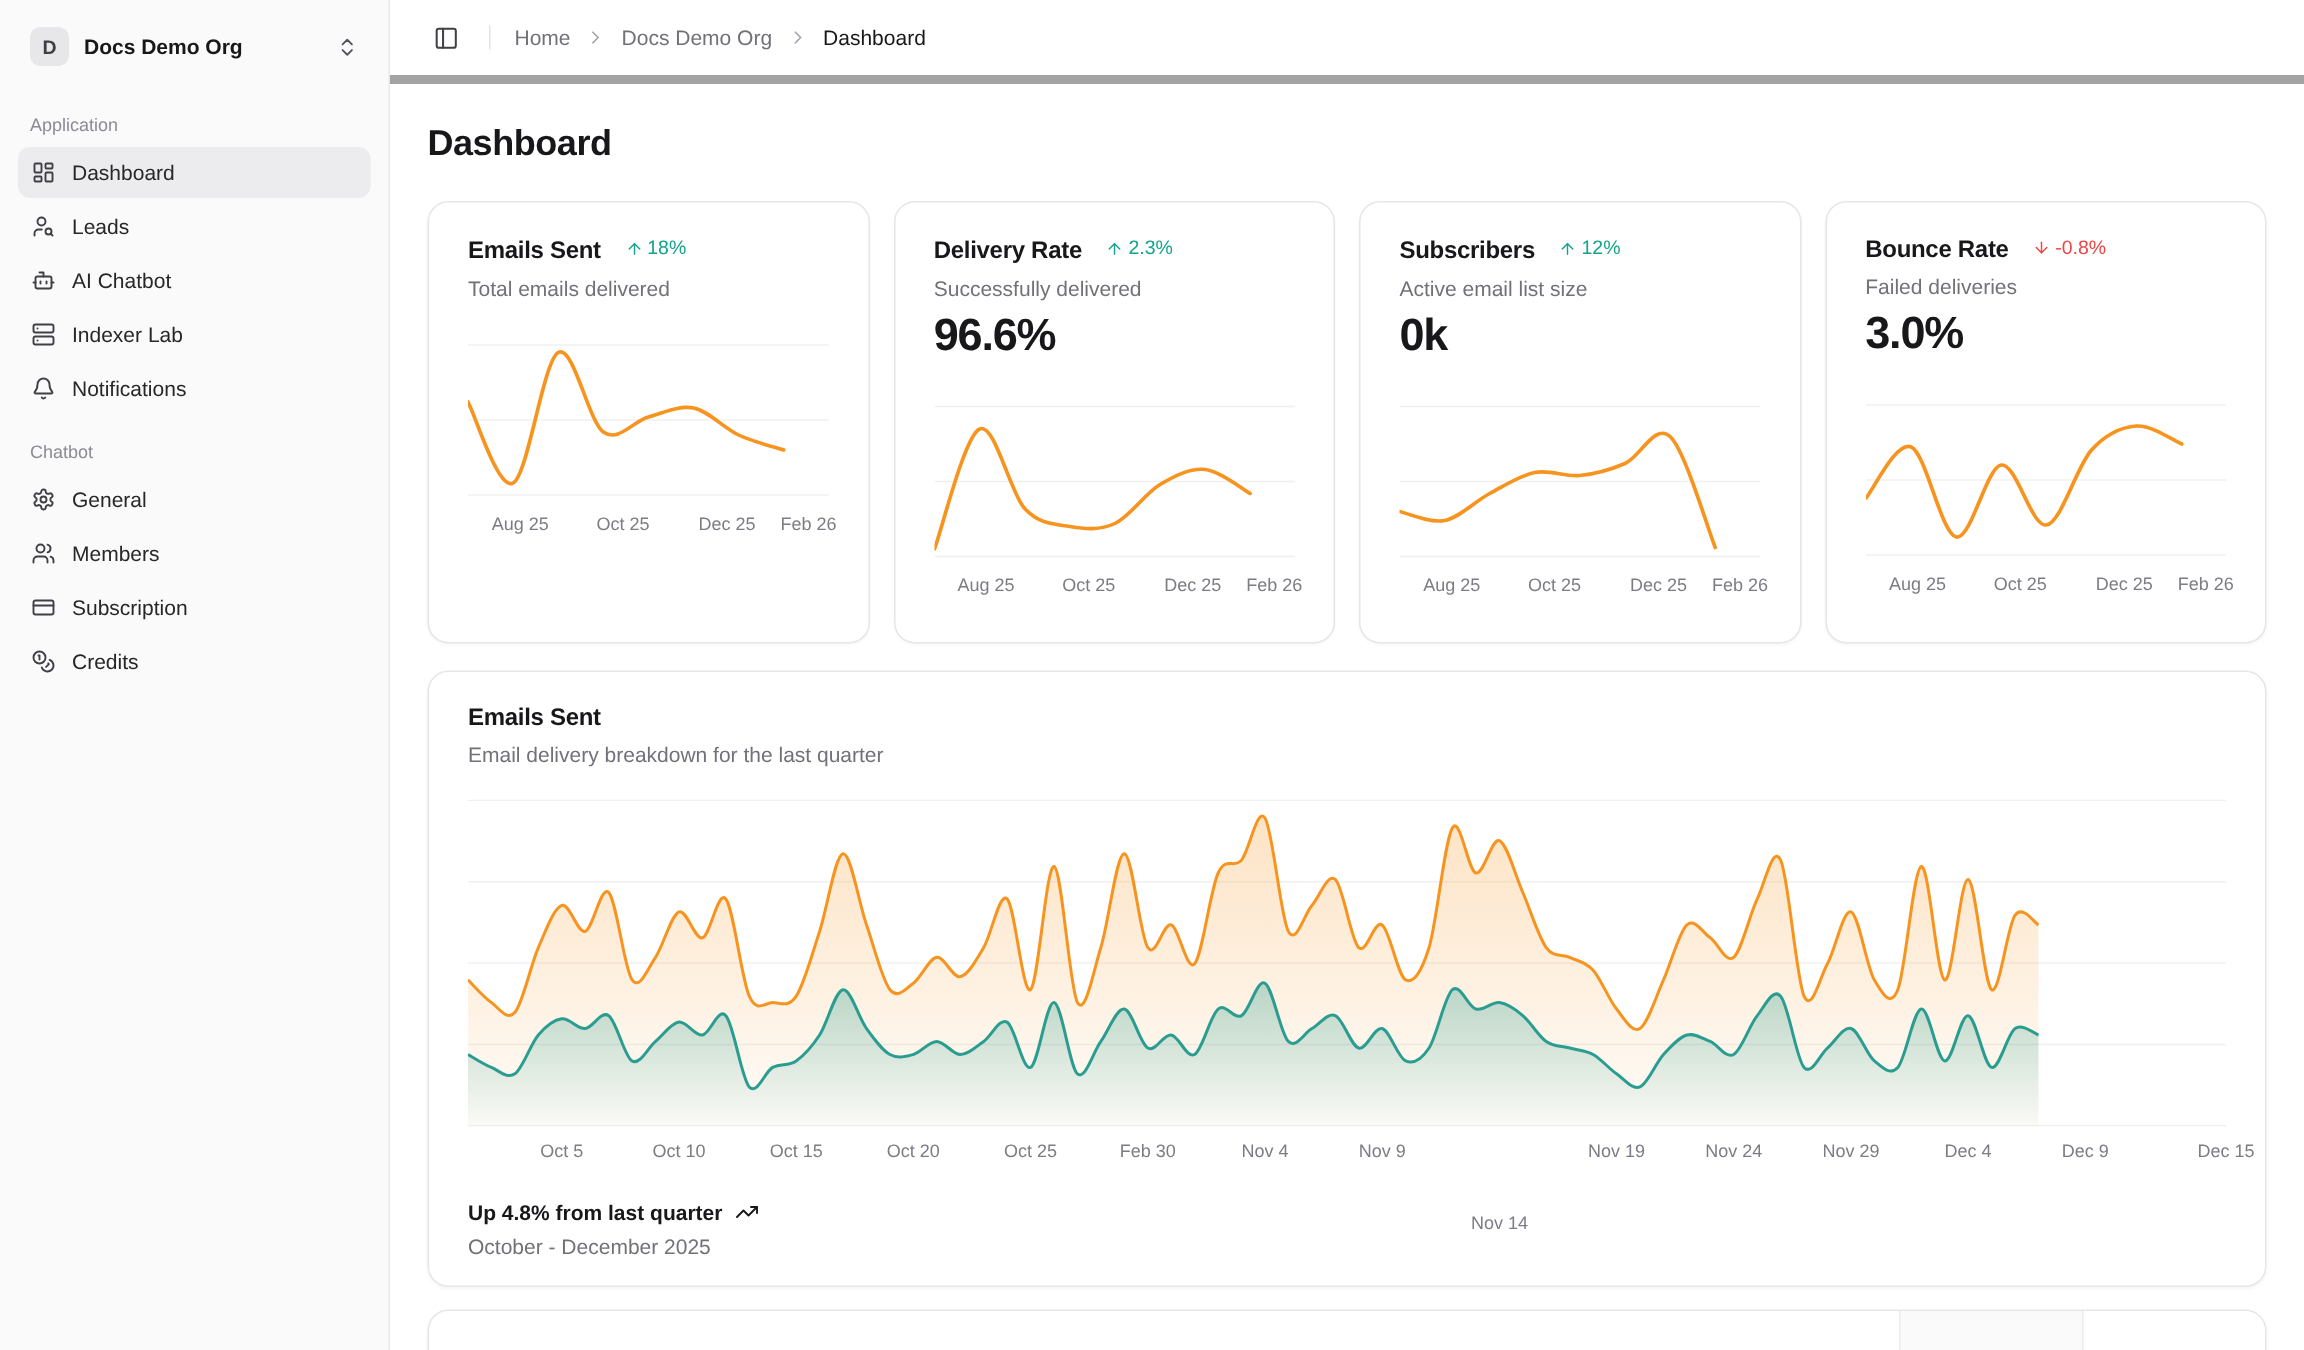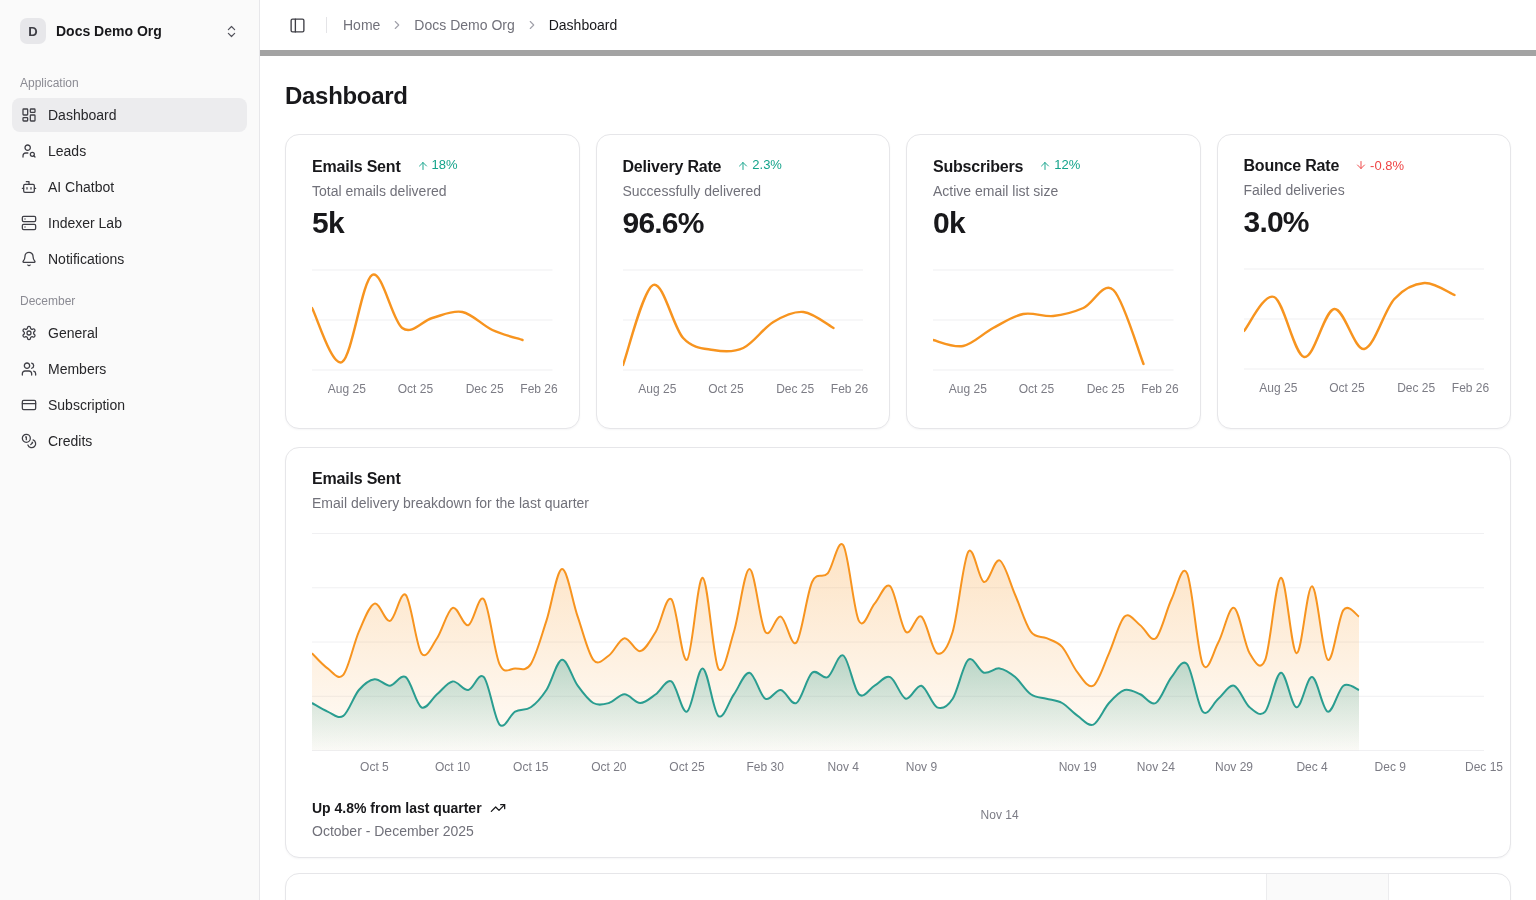--- a/index.html
+++ b/index.html
@@ -180,21 +180,21 @@
   <div class="nav-item">
     <span class="ni-icon">
         <svg class="icon" width="16" height="16" viewBox="0 0 24 24" fill="none" stroke="currentColor" stroke-width="1.9" stroke-linecap="round" stroke-linejoin="round">
           <path d="M10.268 21a2 2 0 0 0 3.464 0"></path>
           <path d="M3.262 15.326A1 1 0 0 0 4 17h16a1 1 0 0 0 .74-1.673C19.41 13.956 18 12.499 18 8A6 6 0 0 0 6 8c0 4.499-1.411 5.956-2.738 7.326"></path>
         </svg>
       </span>
     <span>Notifications</span>
   </div>
 
-  <div class="nav-section-label second">December</div>
+  <div class="nav-section-label second">Chatbot</div>
   <div class="nav-item">
     <span class="ni-icon">
         <svg class="icon" width="16" height="16" viewBox="0 0 24 24" fill="none" stroke="currentColor" stroke-width="1.9" stroke-linecap="round" stroke-linejoin="round">
           <path d="M12.22 2h-.44a2 2 0 0 0-2 2v.18a2 2 0 0 1-1 1.73l-.43.25a2 2 0 0 1-2 0l-.15-.08a2 2 0 0 0-2.73.73l-.22.38a2 2 0 0 0 .73 2.73l.15.1a2 2 0 0 1 1 1.72v.51a2 2 0 0 1-1 1.74l-.15.09a2 2 0 0 0-.73 2.73l.22.38a2 2 0 0 0 2.73.73l.15-.08a2 2 0 0 1 2 0l.43.25a2 2 0 0 1 1 1.73V20a2 2 0 0 0 2 2h.44a2 2 0 0 0 2-2v-.18a2 2 0 0 1 1-1.73l.43-.25a2 2 0 0 1 2 0l.15.08a2 2 0 0 0 2.73-.73l.22-.39a2 2 0 0 0-.73-2.73l-.15-.08a2 2 0 0 1-1-1.74v-.5a2 2 0 0 1 1-1.74l.15-.09a2 2 0 0 0 .73-2.73l-.22-.38a2 2 0 0 0-2.73-.73l-.15.08a2 2 0 0 1-2 0l-.43-.25a2 2 0 0 1-1-1.73V4a2 2 0 0 0-2-2z"></path>
           <circle cx="12" cy="12" r="3"></circle>
         </svg>
       </span>
     <span>General</span>
   </div>
   <div class="nav-item">
@@ -268,21 +268,20 @@
             <span>
                 <svg class="icon" width="12" height="12" viewBox="0 0 24 24" fill="none" stroke="currentColor" stroke-width="1.9" stroke-linecap="round" stroke-linejoin="round">
                   <path d="m5 12 7-7 7 7"></path>
                   <path d="M12 19V5"></path>
                 </svg>
               </span>
             <span>18%</span>
           </span>
         </div>
         <div class="stat-sub">Total emails delivered</div>
-        <div class="stat-value">5k</div>
         <div class="spark-wrap">
             <svg viewBox="0 0 234 112" preserveAspectRatio="none">
               <line x1="0" y1="6" x2="234" y2="6" stroke="#f0f0f2" stroke-width="1"></line>
               <line x1="0" y1="56" x2="234" y2="56" stroke="#f0f0f2" stroke-width="1"></line>
               <line x1="0" y1="106" x2="234" y2="106" stroke="#f0f0f2" stroke-width="1"></line>
               <path d="M0.0,44.0C4.9,53.0 19.5,103.5 29.3,98.0C39.0,92.5 48.8,16.7 58.5,11.0C68.3,5.3 78.0,56.8 87.8,64.0C97.5,71.2 107.3,56.7 117.0,54.0C126.8,51.3 136.5,46.0 146.3,48.0C156.0,50.0 165.8,61.3 175.5,66.0C185.3,70.7 199.9,74.3 204.8,76.0" fill="none" stroke="#f7941f" stroke-width="2.4" stroke-linecap="round"></path>
             </svg>
           </div>
         <div class="tick-row">
             <span style="left: 14.5%;">Aug 25</span>

